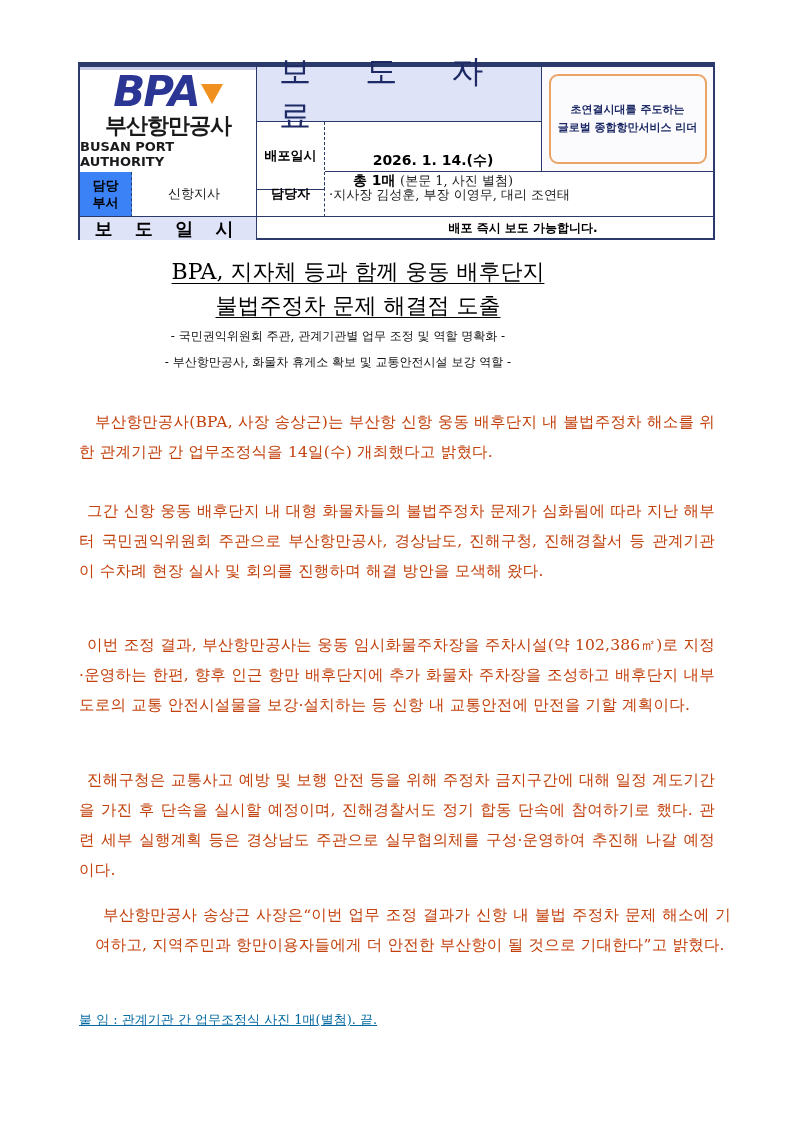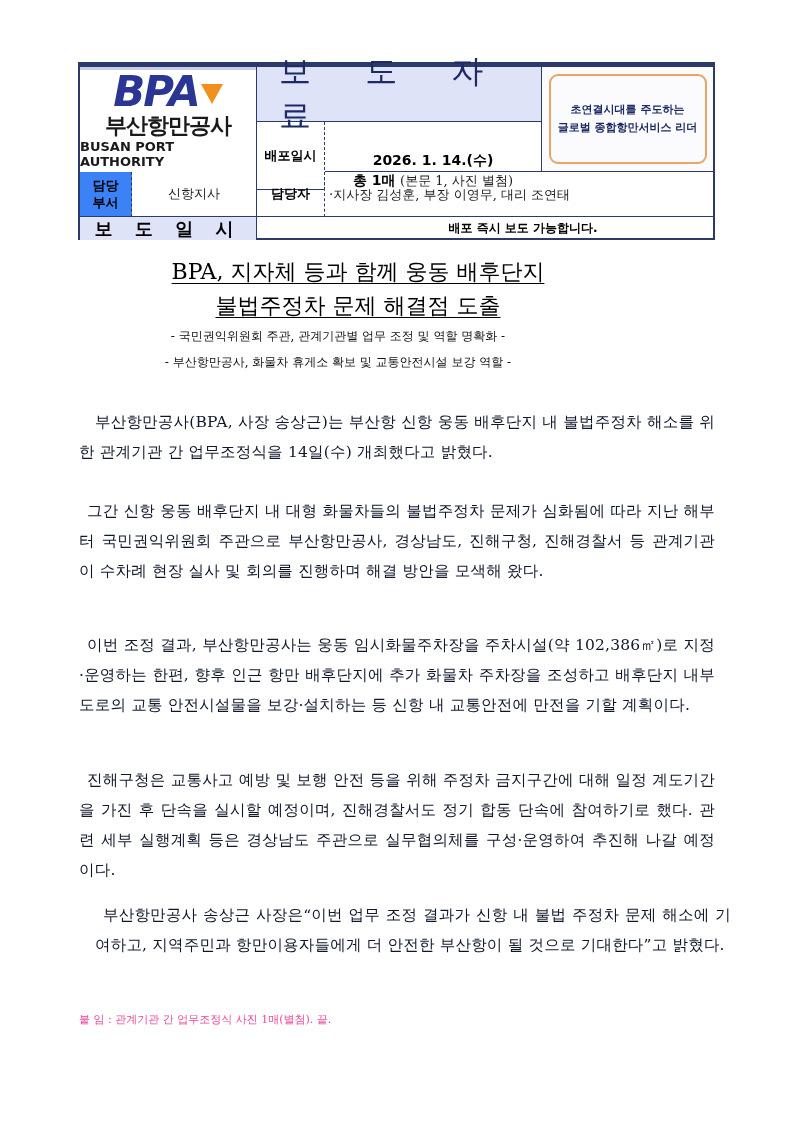--- a/index.html
+++ b/index.html
@@ -36,22 +36,22 @@
   .contact-label { left:177px; top:105px; width:68px; height:45px; border-right:1px dashed #2b3a6b; border-bottom:1px solid #2b3a6b; font-family:"DejaVu Sans", sans-serif; font-weight:bold; font-size:13px; }
   .contact-value { left:245px; top:105px; width:388px; height:45px; border-bottom:1px solid #2b3a6b; flex-direction:column; align-items:flex-start; justify-content:center; padding-left:4px; font-size:13px; line-height:19px; color:#222; }
 
   .release-label { left:0; top:150px; width:177px; height:23px; background:#dfe3f7; border-right:1px solid #2b3a6b; font-family:"DejaVu Sans", sans-serif; font-weight:bold; font-size:18px; letter-spacing:8px; }
   .release-value { left:177px; top:150px; width:532px; height:23px; font-family:"DejaVu Sans", sans-serif; font-weight:bold; font-size:12px; }
 
   .headline { position:absolute; left:0; width:716px; text-align:center; font-family:"DejaVu Serif", serif; font-size:22px; line-height:32px; }
   .headline span { text-decoration:underline; text-underline-offset:4px; text-decoration-thickness:1px; }
   .sub { position:absolute; left:0; width:676px; text-align:center; font-size:12px; line-height:24px; color:#111; }
 
-  .para { position:absolute; left:79px; width:636px; font-size:15.5px; line-height:30px; text-align:justify; color:#0f172a; letter-spacing:0.2px; }
-  .attach { position:absolute; left:79px; width:636px; font-size:11px; line-height:30px; color:#ec4899; }
+  .para { position:absolute; left:79px; width:636px; font-size:15.5px; line-height:30px; text-align:justify; color:#c2410c; letter-spacing:0.2px; }
+  .attach { position:absolute; left:79px; width:636px; font-size:13px; line-height:30px; color:#0369a1;text-decoration:underline; }
 </style>
 </head>
 <body>
 
 <div class="header-table">
   <div class="top-strip"></div>
 
   <div class="cell logo-cell">
     <div class="logo-mark">
       <span class="logo-bpa">BPA</span>

